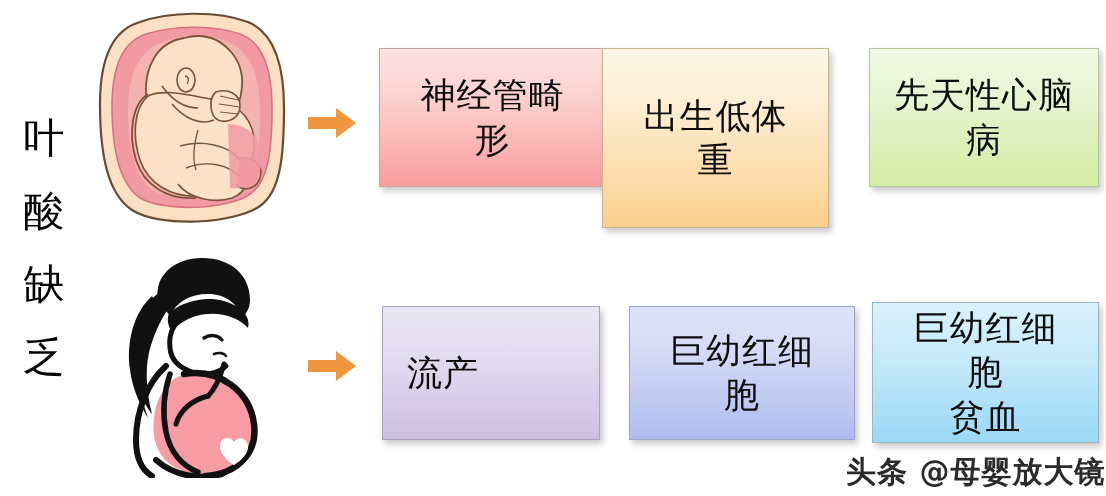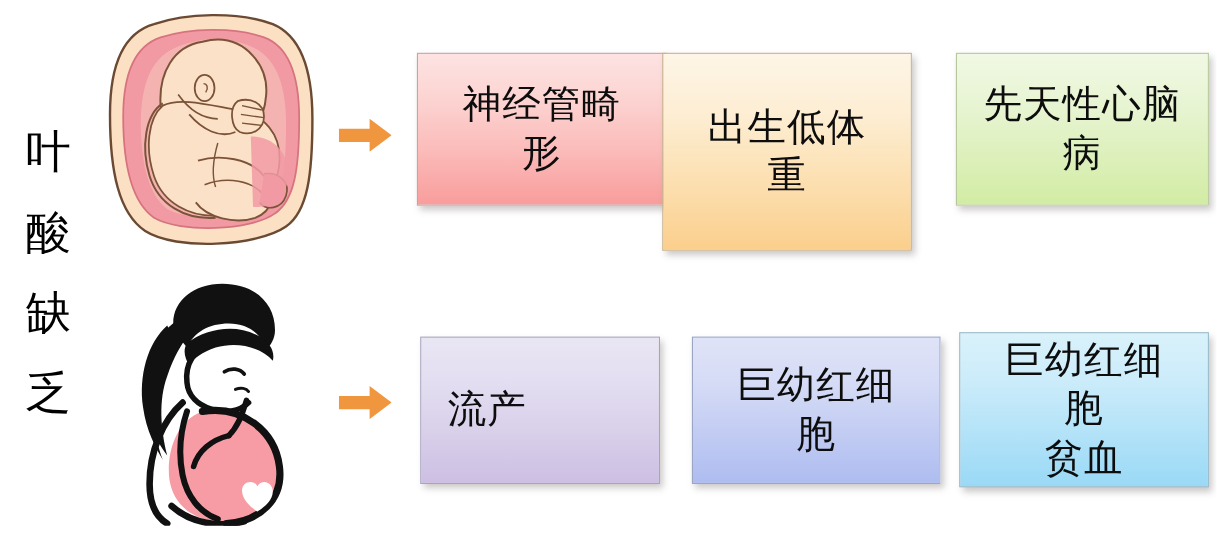--- a/index.html
+++ b/index.html
@@ -200,14 +200,15 @@
 
   <div class="result-box box-blue" style="left:629px; top:306px; width:226px; height:134px;">
     <span class="box-label">巨幼红细胞</span>
   </div>
 
   <div class="result-box box-cyan" style="left:872px; top:302px; width:227px; height:141px;">
     <span class="box-label">巨幼红细胞
 贫血</span>
   </div>
 
+  <div id="watermark">头条 @母婴放大镜</div>
 
 </div>
 
 </body></html>

